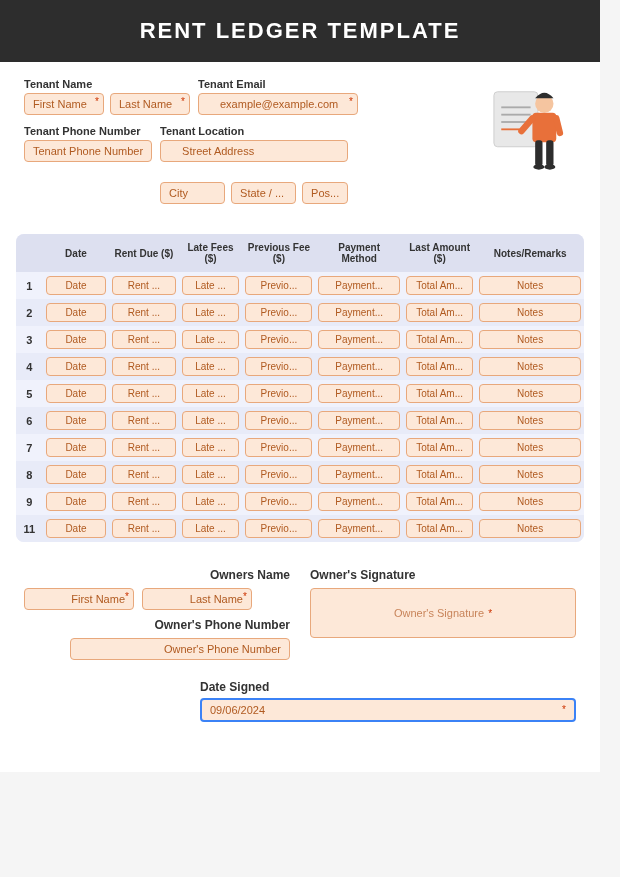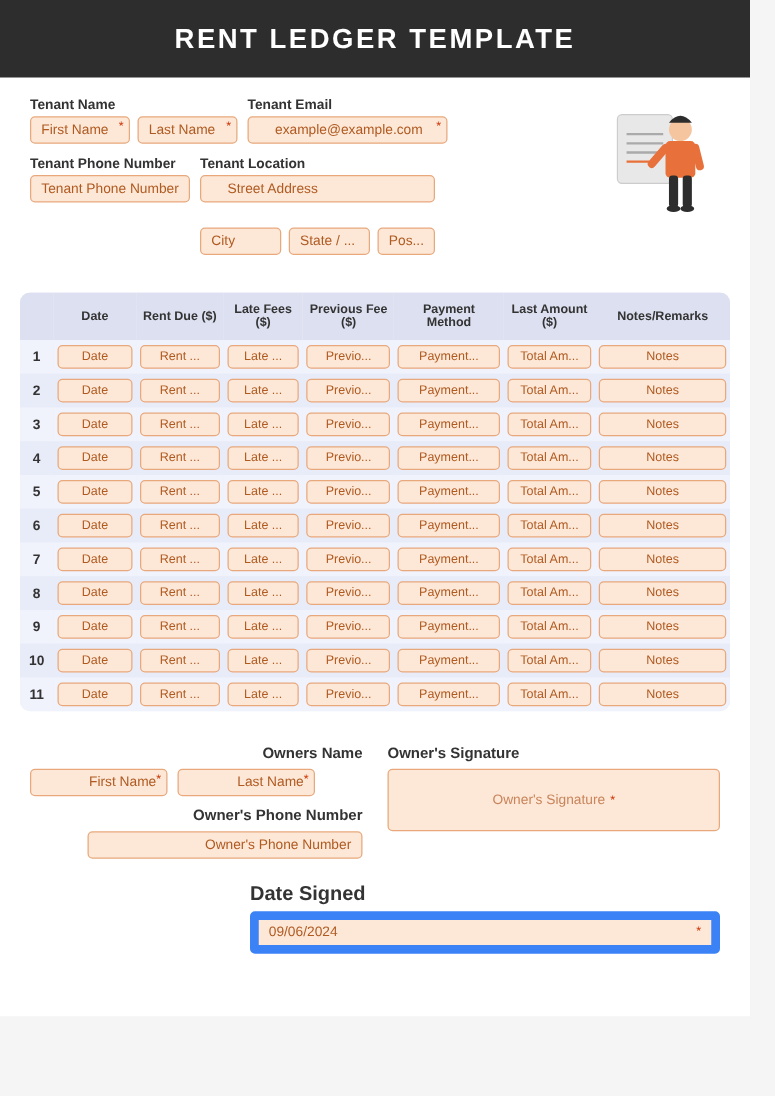--- a/index.html
+++ b/index.html
@@ -186,26 +186,26 @@
       min-height: 50px;
       display: flex;
       align-items: center;
       justify-content: center;
     }
     .date-signed-section {
       padding: 10px 24px 20px 200px;
     }
     .date-label {
       font-weight: bold;
-      font-size: 16px;
+      font-size: 12px;
       margin-bottom: 4px;
     }
     .date-value {
       background: #fde8d8;
-      border: 7px solid #3b82f6;
+      border: 2px solid #3b82f6;
       border-radius: 4px;
       padding: 4px 8px;
       font-size: 11px;
       color: #b05a20;
       display: flex;
       justify-content: space-between;
       align-items: flex-start;
       min-width: 150px;
     }
   </style>
@@ -539,44 +539,20 @@
               <div class="cell-input">Payment...</div>
             </td>
       <td>
               <div class="cell-input">Total Am...</div>
             </td>
       <td>
               <div class="cell-input">Notes</div>
             </td>
     </tr>
           <tr>
-      <td class="row-num">10</td>
-      <td>
-              <div class="cell-input">Date</div>
-            </td>
-      <td>
-              <div class="cell-input">Rent ...</div>
-            </td>
-      <td>
-              <div class="cell-input">Late ...</div>
-            </td>
-      <td>
-              <div class="cell-input">Previo...</div>
-            </td>
-      <td>
-              <div class="cell-input">Payment...</div>
-            </td>
-      <td>
-              <div class="cell-input">Total Am...</div>
-            </td>
-      <td>
-              <div class="cell-input">Notes</div>
-            </td>
-    </tr>
-          <tr>
       <td class="row-num">11</td>
       <td>
               <div class="cell-input">Date</div>
             </td>
       <td>
               <div class="cell-input">Rent ...</div>
             </td>
       <td>
               <div class="cell-input">Late ...</div>
             </td>

